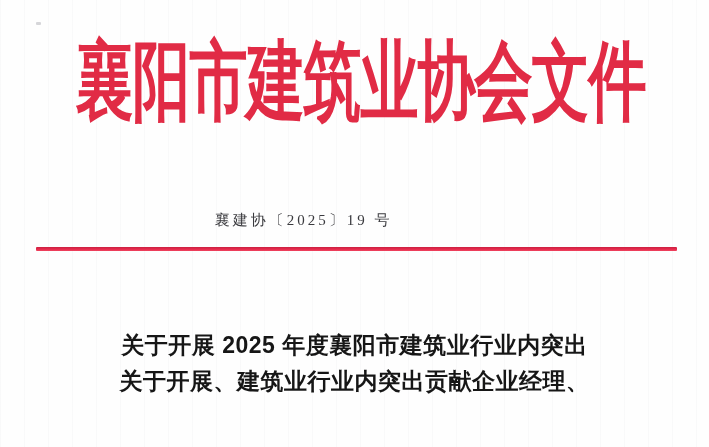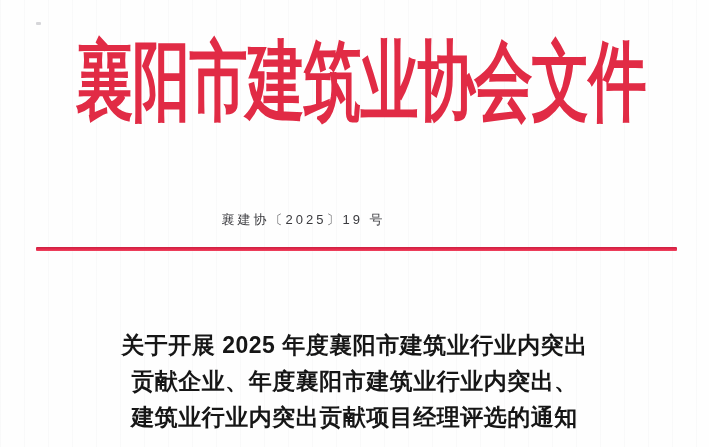--- a/index.html
+++ b/index.html
@@ -44,22 +44,22 @@
     line-height: 58px;
   }
 
   
   .doc-number {
     position: absolute;
     top: 211px;
     left: 0;
     width: 607px;
     text-align: center;
-    font-family: Liberation Sans, sans-serif;
-    font-size: 13px;
+    font-family: Liberation Serif, serif;
+    font-size: 15px;
     letter-spacing: 3px;
     color: #3a3a3e;
     white-space: nowrap;
   }
 
   
   .red-divider {
     position: absolute;
     top: 247px;
     left: 36px;
@@ -105,17 +105,16 @@
   <div class="scan-speck"></div>
 
   <div class="org-title">襄阳市建筑业协会文件</div>
 
   <div class="doc-number">襄建协〔2025〕19 号</div>
 
   <div class="red-divider"></div>
 
   <div class="notice-title">
     <div class="notice-line">关于开展 2025 年度襄阳市建筑业行业内突出</div>
-    <div class="notice-line">贡献企业、年度襄阳市建筑业行业内突出、</div>
-    <div class="notice-line">建筑业行业内突出贡献项目经理评选的通知</div>
+    <div class="notice-line">关于开展、建筑业行业内突出贡献企业经理、</div>
   </div>
 
 </div>
 
 </body></html>

